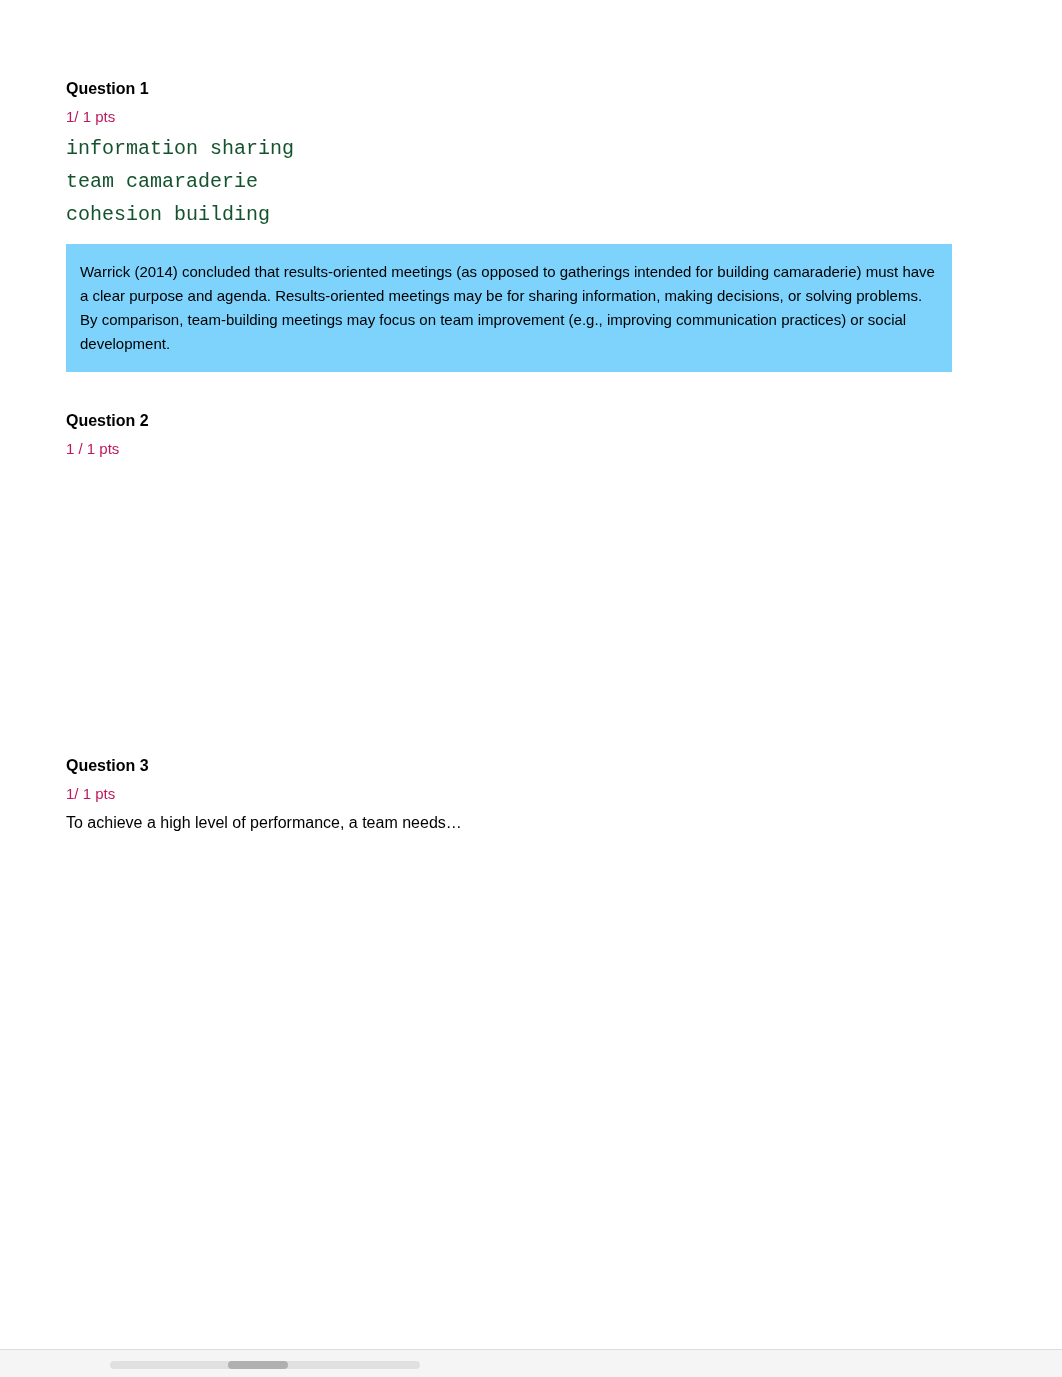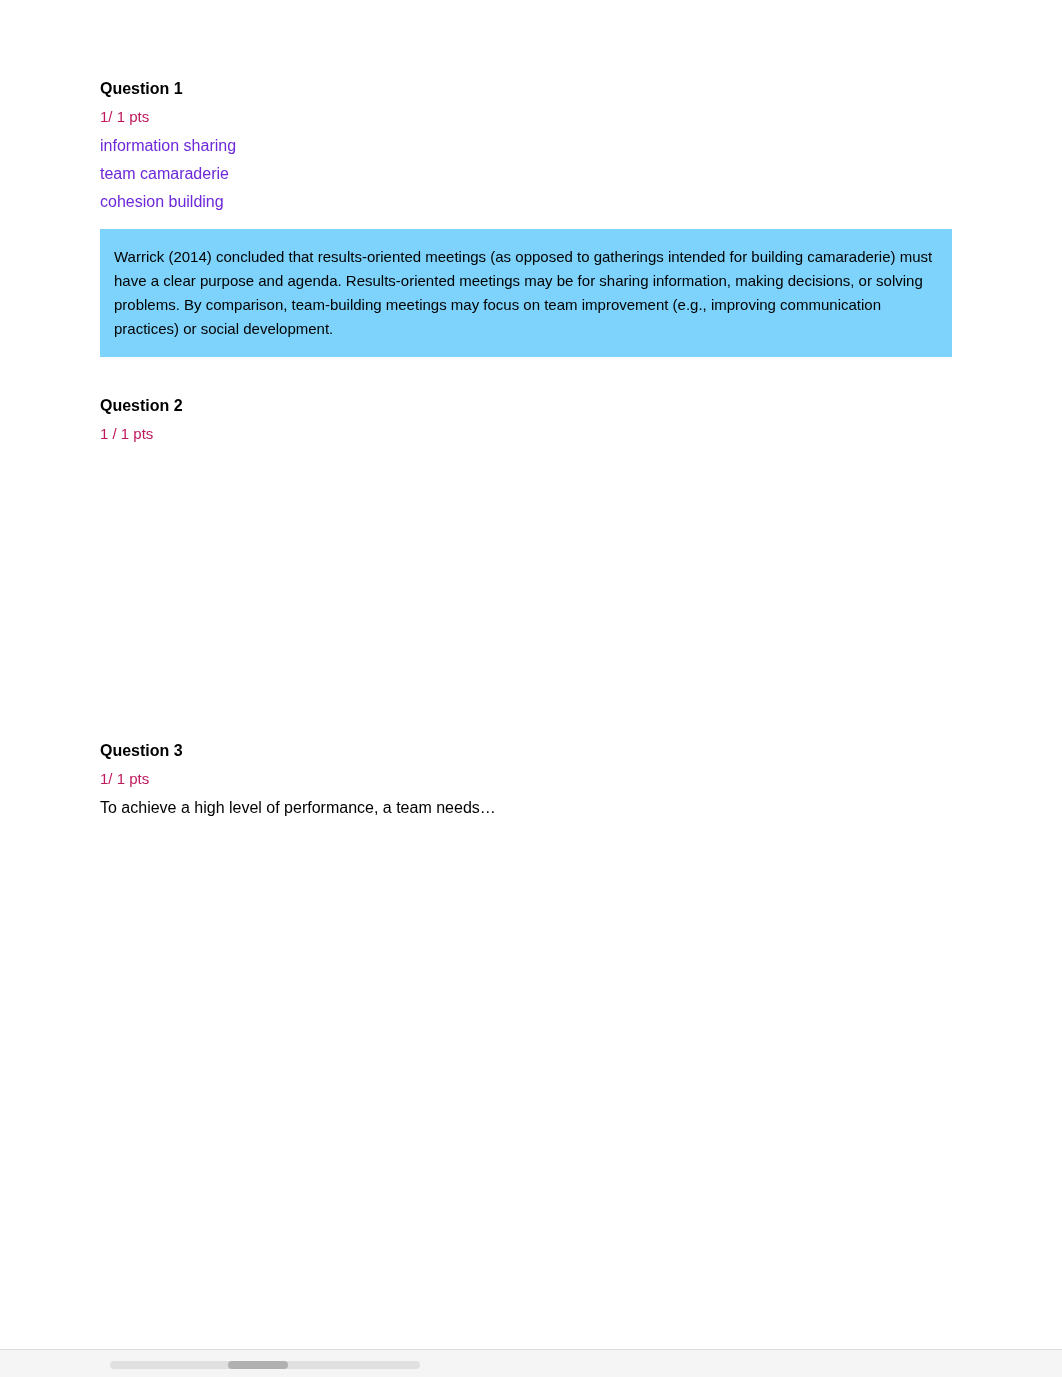--- a/index.html
+++ b/index.html
@@ -11,21 +11,21 @@
     body {
       background-color: #ffffff;
       font-family: Arial, sans-serif;
       font-size: 16px;
       color: #000000;
       width: 1062px;
       min-height: 1377px;
     }
 
     .page-container {
-      padding: 80px 110px 80px 100px;
+      padding: 80px 110px 80px 66px;
       max-width: 1062px;
     }
 
     .question-block {
       margin-bottom: 40px;
     }
 
     .question-title {
       font-weight: bold;
       font-size: 16px;
@@ -38,24 +38,25 @@
       margin-bottom: 12px;
     }
 
     .question-text {
       font-size: 16px;
       color: #000;
       margin-bottom: 14px;
     }
 
     .answer-option {
-      font-size: 16px;
-      color: #6d28d9;
+      font-size: 20px;
+      color: #14532d;
       margin-bottom: 10px;
       display: block;
+      font-family: Liberation Mono, monospace;
     }
 
     .explanation-block {
       background-color: #7dd3fc;
       padding: 16px 14px;
       margin-top: 18px;
       margin-bottom: 30px;
       font-size: 15px;
       color: #000;
       line-height: 1.6;

